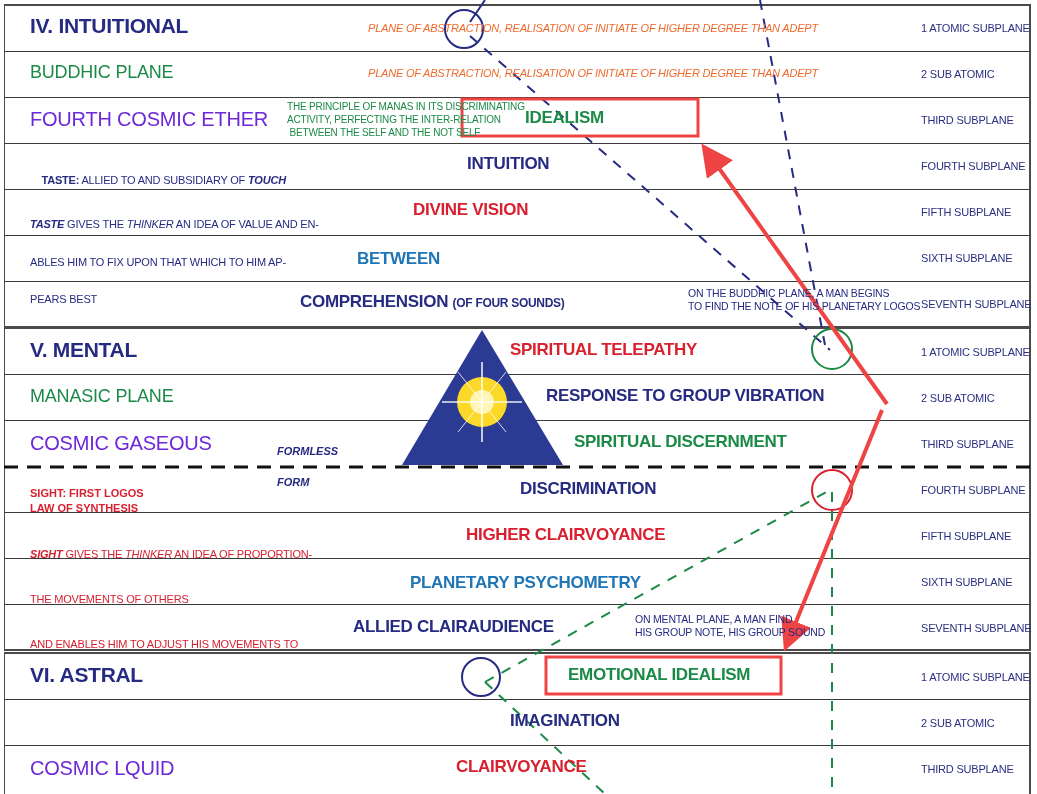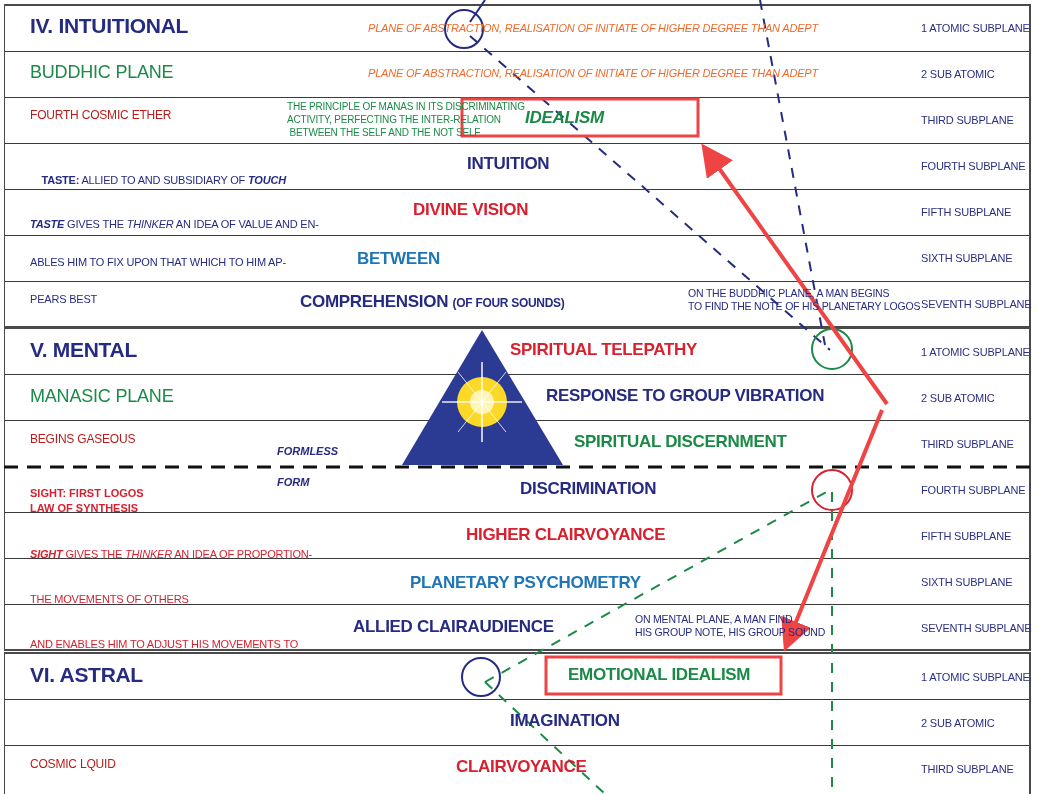--- a/index.html
+++ b/index.html
@@ -15,21 +15,21 @@
   }
   .row {
     position: absolute; left: 0; right: 0; height: 46px;
     border-bottom: 1.3px solid #3a3a3a;
   }
   .row:last-child { border-bottom: none; }
 
   .txt { position: absolute; white-space: nowrap; line-height: 1; }
   .plane-title { font-weight: bold; font-size: 21px; color: #262b82; letter-spacing: -0.3px; }
   .plane-name { font-size: 18px; color: #1b8a47; letter-spacing: -0.2px; }
-  .plane-cosmic { font-size: 12px; color: #b91c1c; letter-spacing: -0.2px; }
+  .plane-cosmic { font-size: 20px; color: #6d28d9; letter-spacing: -0.2px; }
   .subplane { font-size: 11px; color: #2a2f80; letter-spacing: -0.2px; }
   .faculty { font-weight: bold; font-size: 17px; letter-spacing: -0.3px; }
   .orange-note { font-style: italic; font-size: 11px; color: #ee6a2c; letter-spacing: -0.2px; }
   .small-note { font-size: 10.5px; line-height: 13px; letter-spacing: -0.2px; white-space: pre; }
   .blue-dark { color: #262b82; }
   .red { color: #d8202f; }
   .green { color: #1b8a47; }
   .lightblue { color: #1f75b5; }
 
   .overlay { position: absolute; left: 0; top: 0; width: 1037px; height: 794px; pointer-events: none; }
@@ -109,21 +109,21 @@
   <div class="txt subplane" style="left:921px;top:23px;">1 ATOMIC SUBPLANE</div>
 
   <div class="txt plane-name" style="left:30px;top:63px;">BUDDHIC PLANE</div>
   <div class="txt orange-note" style="left:368px;top:68px;">PLANE OF ABSTRACTION, REALISATION OF INITIATE OF HIGHER DEGREE THAN ADEPT</div>
   <div class="txt subplane" style="left:921px;top:69px;">2 SUB ATOMIC</div>
 
   <div class="txt plane-cosmic" style="left:30px;top:109px;">FOURTH COSMIC ETHER</div>
   <div class="txt small-note green" style="left:287px;top:100px;font-size:10px;line-height:13px;">THE PRINCIPLE OF MANAS IN ITS DISCRIMINATING
 ACTIVITY, PERFECTING THE INTER-RELATION
  BETWEEN THE SELF AND THE NOT SELF</div>
-  <div class="txt faculty green" style="left:525px;top:109px;font-style:italic;">IDEALISM</div>
+  <div class="txt faculty green" style="left:525px;top:109px;">IDEALISM</div>
   <div class="txt subplane" style="left:921px;top:115px;">THIRD SUBPLANE</div>
 
   <div class="txt small-note blue-dark" style="left:30px;top:161px;font-size:11px;">
     <b>TASTE:</b><span> ALLIED TO AND SUBSIDIARY OF </span><b><i>TOUCH</i></b>
   </div>
   <div class="txt faculty blue-dark" style="left:467px;top:155px;">INTUITION</div>
   <div class="txt subplane" style="left:921px;top:161px;">FOURTH SUBPLANE</div>
 
   <div class="txt small-note blue-dark" style="left:30px;top:193px;font-size:11px;line-height:12.5px;">
     <div><b><i>TASTE</i></b><span> GIVES THE </span><i>THINKER</i><span> AN IDEA OF VALUE AND EN-</span></div>
@@ -145,21 +145,21 @@
   <div class="txt subplane" style="left:921px;top:299px;">SEVENTH SUBPLANE</div>
 
   <div class="txt plane-title" style="left:30px;top:339px;">V. MENTAL</div>
   <div class="txt faculty red" style="left:510px;top:341px;">SPIRITUAL TELEPATHY</div>
   <div class="txt subplane" style="left:921px;top:347px;">1 ATOMIC SUBPLANE</div>
 
   <div class="txt plane-name" style="left:30px;top:387px;">MANASIC PLANE</div>
   <div class="txt faculty blue-dark" style="left:546px;top:387px;">RESPONSE TO GROUP VIBRATION</div>
   <div class="txt subplane" style="left:921px;top:393px;">2 SUB ATOMIC</div>
 
-  <div class="txt plane-cosmic" style="left:30px;top:433px;">BEGINS GASEOUS</div>
+  <div class="txt plane-cosmic" style="left:30px;top:433px;">COSMIC GASEOUS</div>
   <div class="txt blue-dark" style="left:277px;top:446px;font-size:11px;font-weight:bold;font-style:italic;">FORMLESS</div>
   <div class="txt faculty green" style="left:574px;top:433px;">SPIRITUAL DISCERNMENT</div>
   <div class="txt subplane" style="left:921px;top:439px;">THIRD SUBPLANE</div>
 
   <div class="txt blue-dark" style="left:277px;top:477px;font-size:11px;font-weight:bold;font-style:italic;">FORM</div>
   <div class="txt red" style="left:30px;top:486px;font-size:11px;font-weight:bold;line-height:15px;">
     <div>SIGHT: FIRST LOGOS</div>
     <div>LAW OF SYNTHESIS</div>
   </div>
   <div class="txt faculty blue-dark" style="left:520px;top:480px;">DISCRIMINATION</div>

